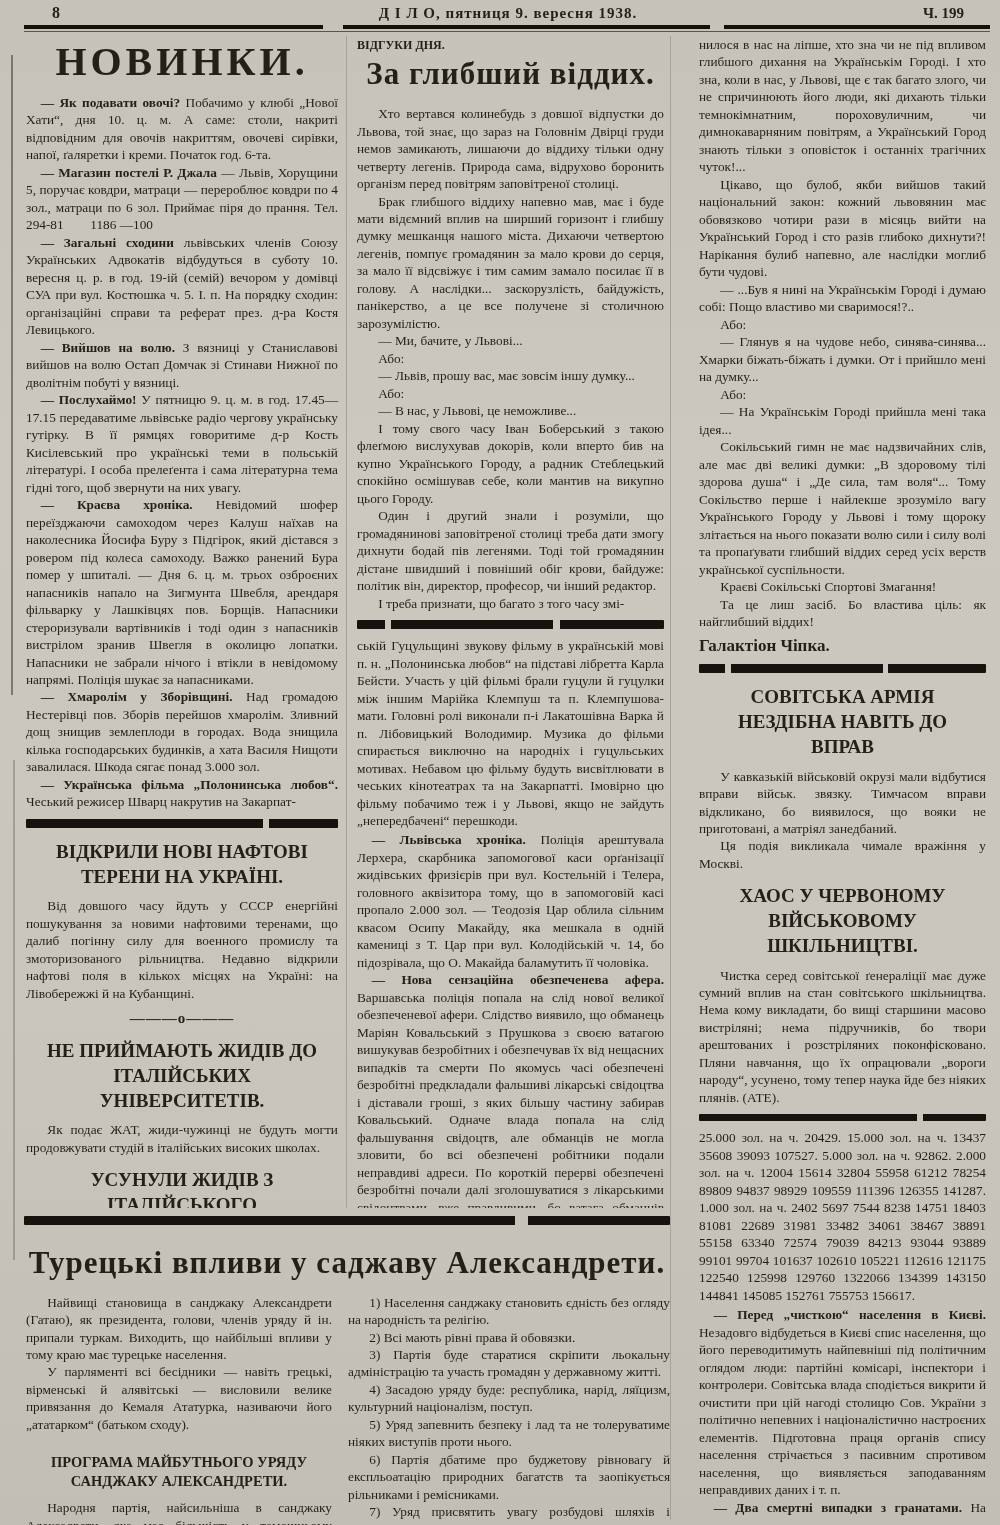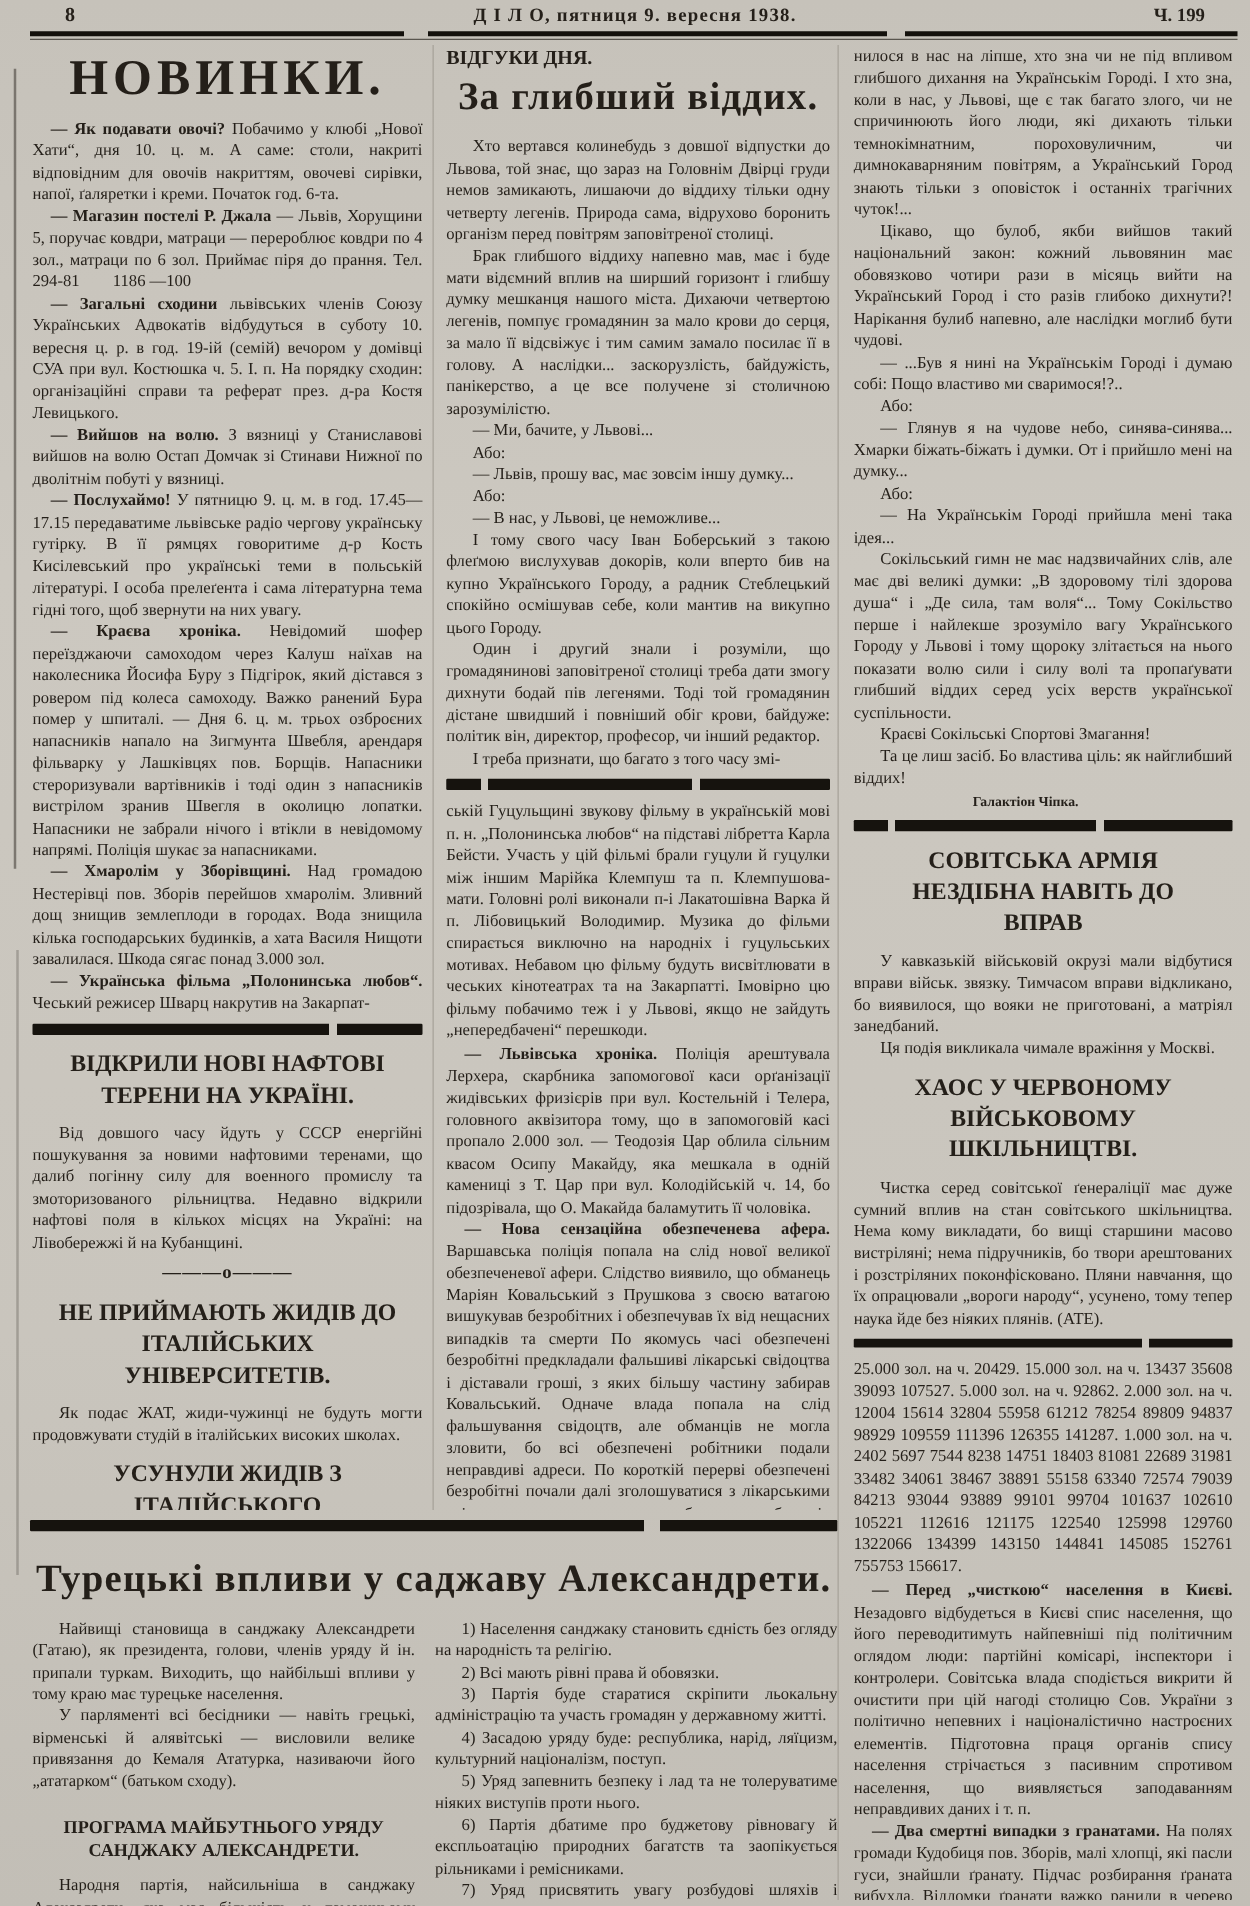--- a/index.html
+++ b/index.html
@@ -23,43 +23,43 @@
   .header-rule{height:4px;margin-top:3px;
     background:linear-gradient(90deg,#14110c 0 31%,rgba(0,0,0,0) 31% 33%,#14110c 33% 71%,rgba(0,0,0,0) 71% 72.5%,#14110c 72.5% 100%);}
   .header-rule2{height:1px;margin-top:2px;background:rgba(30,26,20,.65);}
 
   
   .content{display:flex;margin-top:4px;}
   .left23{width:646px;display:flex;flex-direction:column;}
   .cols{display:flex;height:1172px;overflow:hidden;}
   .col1{width:322px;padding:0 8px 0 2px;box-sizing:border-box;}
   .col2{width:324px;padding:0 6px 0 10px;box-sizing:border-box;border-left:1px solid #a7a299;}
-  .col3{width:344px;box-sizing:border-box;padding:0 4px 0 12px;border-left:1px solid #a7a299;
+  .col3{width:344px;box-sizing:border-box;padding:0 4px 0 28px;border-left:1px solid #a7a299;
     height:1484px;overflow:hidden;}
 
   p{margin:0;font-size:13.3px;line-height:1.315;text-align:justify;}
   .indent{text-indent:1.6em;}
   .item{text-indent:1.1em;margin:0;}
   .lead{font-weight:bold;}
   .gap-top{margin-top:2px;}
 
   .novynky-title{font-size:40px;font-weight:bold;text-align:center;letter-spacing:4px;
     margin:6px 0 12px;line-height:1;}
-  .kicker{font-size:16px;font-weight:bold;margin:2px 0 4px;text-align:left;}
+  .kicker{font-size:12px;font-weight:bold;margin:2px 0 4px;text-align:left;}
   .big-headline{font-size:31px;font-weight:bold;text-align:center;letter-spacing:1px;
     margin:2px 0 14px;line-height:1.1;}
   .shead{font-size:19px;font-weight:bold;text-align:center;margin:12px 14px 8px;line-height:1.3;font-family:Liberation Serif, serif;}
   .divider-o{text-align:center;font-weight:bold;font-size:15px;margin:8px 0 2px;letter-spacing:1px;}
 
   .bar{height:9px;background:#16130e;margin:8px 0;border-radius:1px;}
   .bar.seg2{background:linear-gradient(90deg,#16130e 0 76%,rgba(0,0,0,0) 76% 78%,#16130e 78% 100%);}
   .bar.seg3{background:linear-gradient(90deg,#16130e 0 9%,rgba(0,0,0,0) 9% 11%,#16130e 11% 64%,rgba(0,0,0,0) 64% 66%,#16130e 66% 100%);}
   .bar.thin-top{height:7px;}
 
-  .sig{text-align:center;font-weight:bold;font-size:11px;padding-right:28px;margin-top:6px;}
+  .sig{text-align:left;font-weight:bold;font-size:17px;padding-right:28px;margin-top:6px;}
 
   
   .turkey{flex:1;overflow:hidden;}
   .turkey-headline{font-size:31px;font-weight:bold;text-align:center;letter-spacing:1px;
     margin:14px 0 14px;line-height:1.05;}
   .turkey-cols{display:flex;}
   .tleft{width:318px;padding:0 10px 0 2px;box-sizing:border-box;}
   .tright{flex:1;padding-left:6px;}
   .tsub{font-size:14.5px;font-weight:bold;text-align:center;margin:20px 4px 8px;line-height:1.3;}
 </style>

